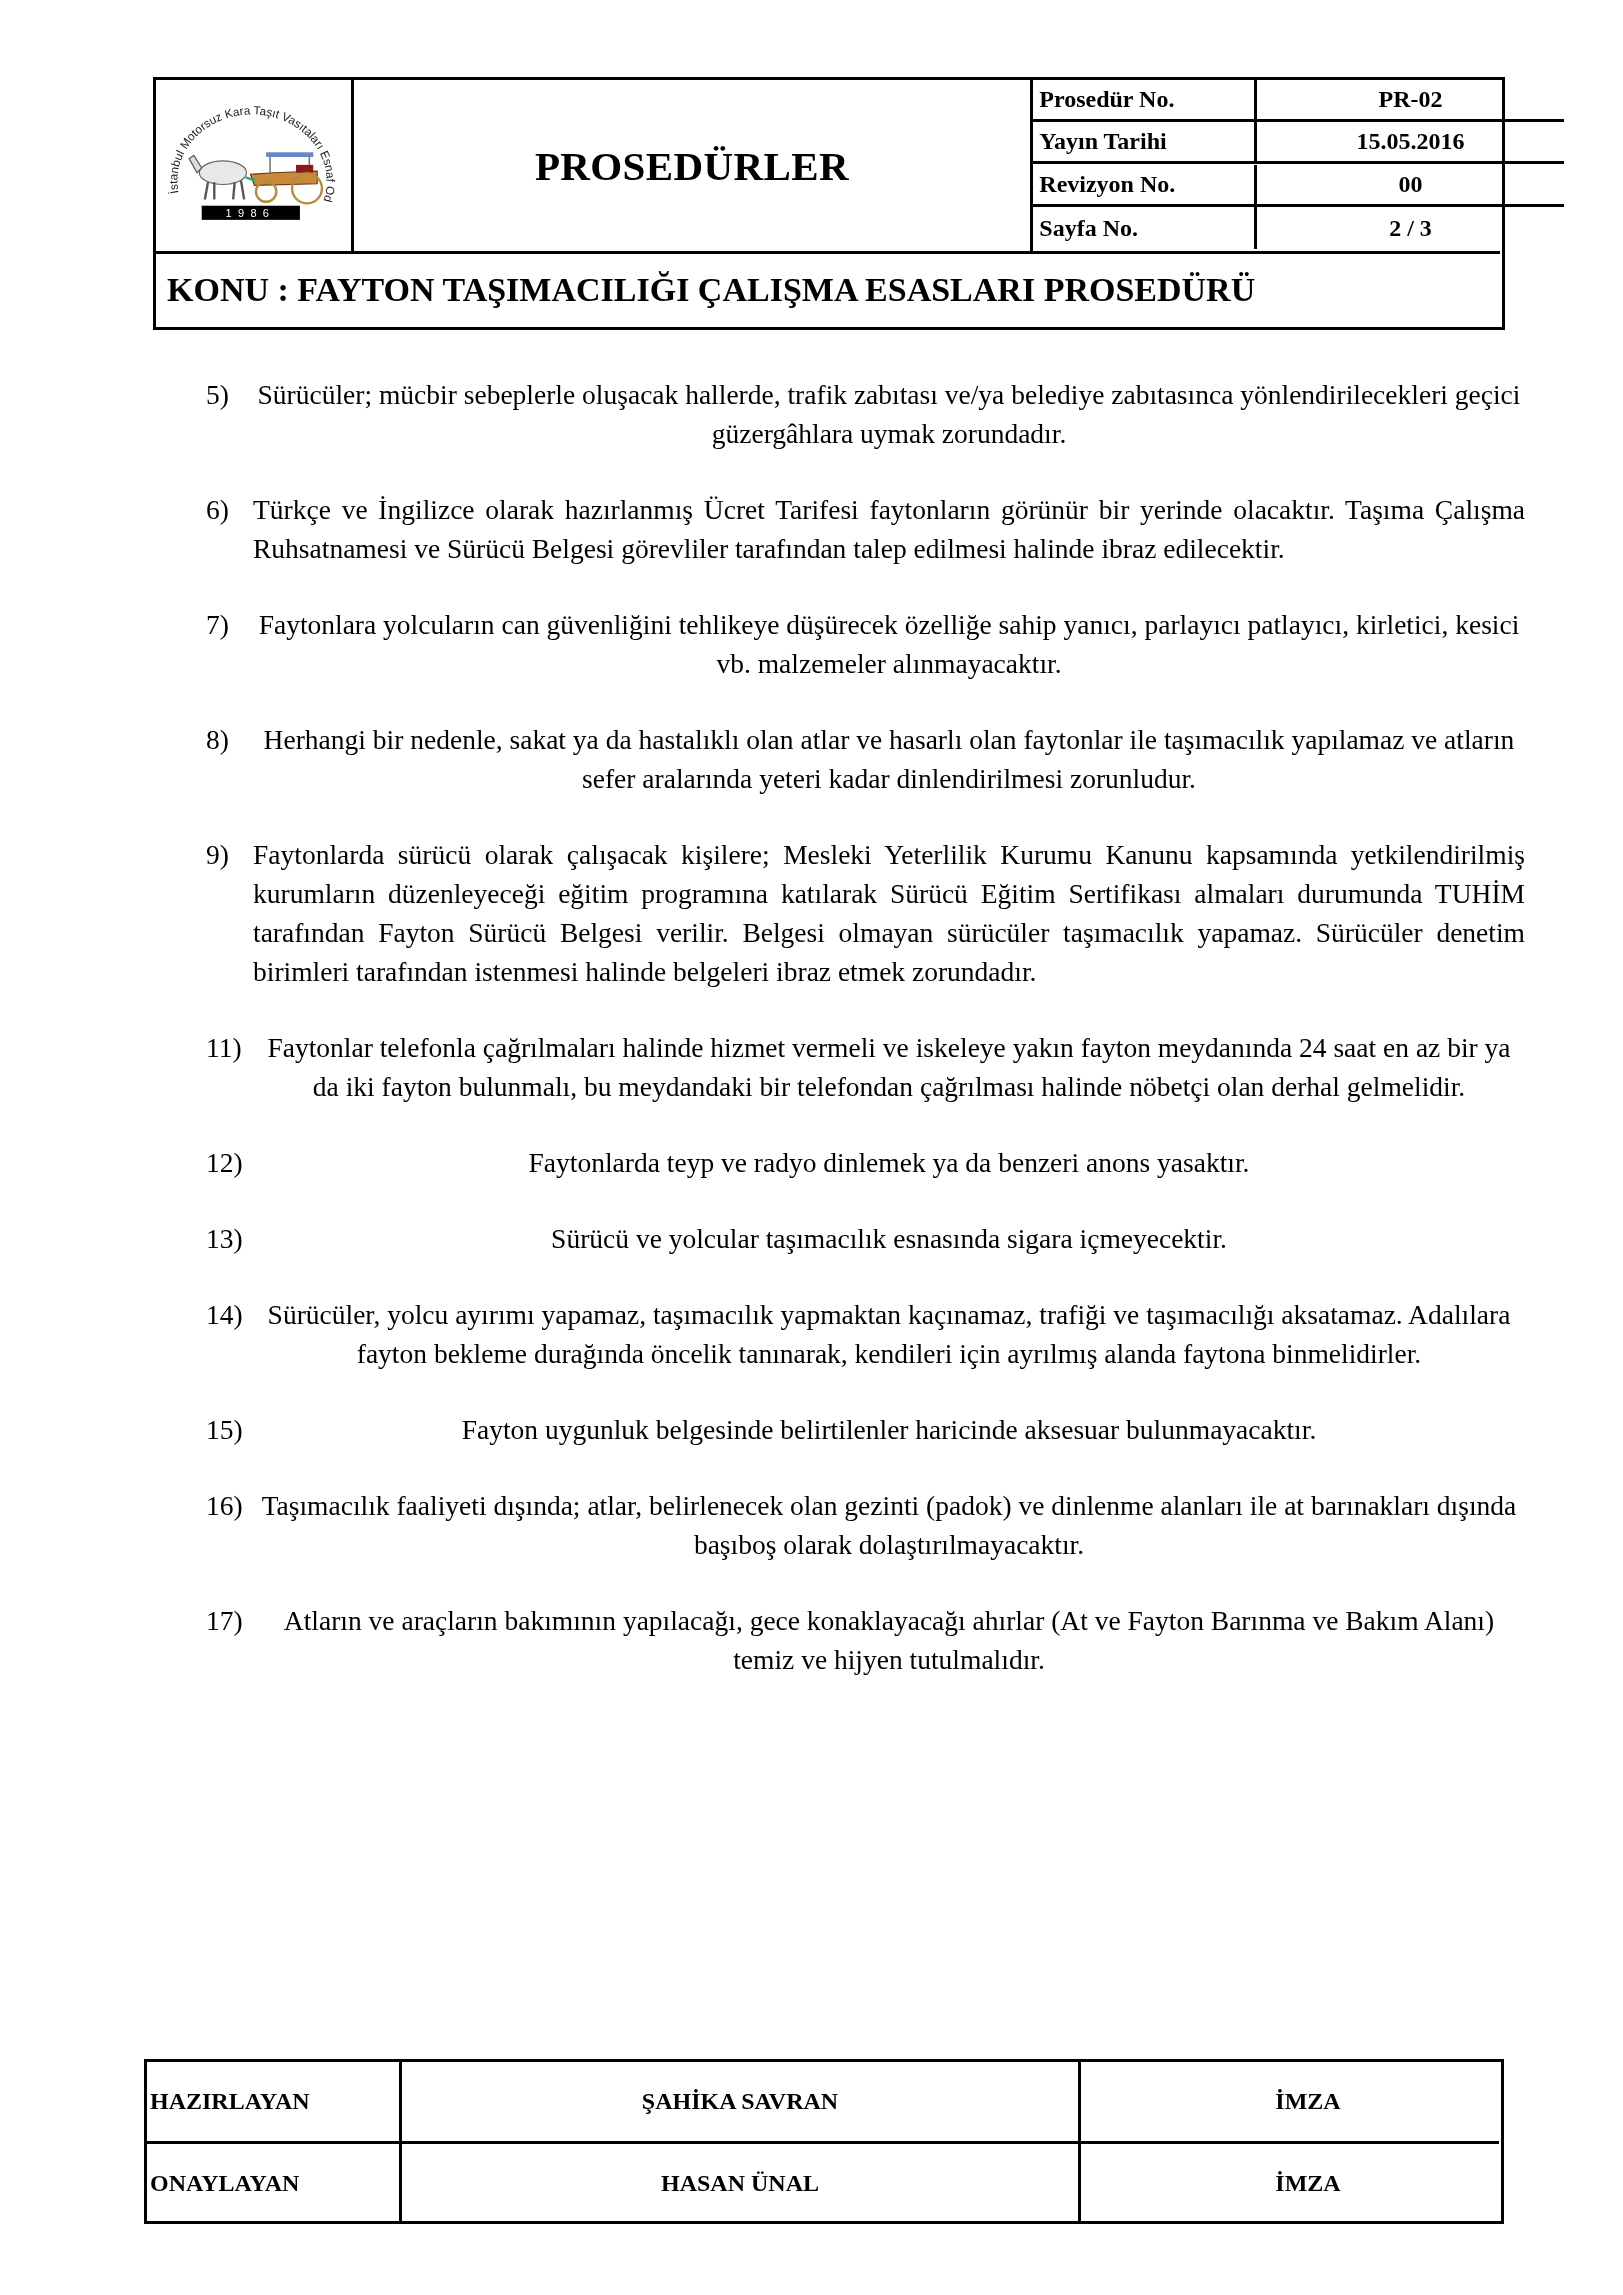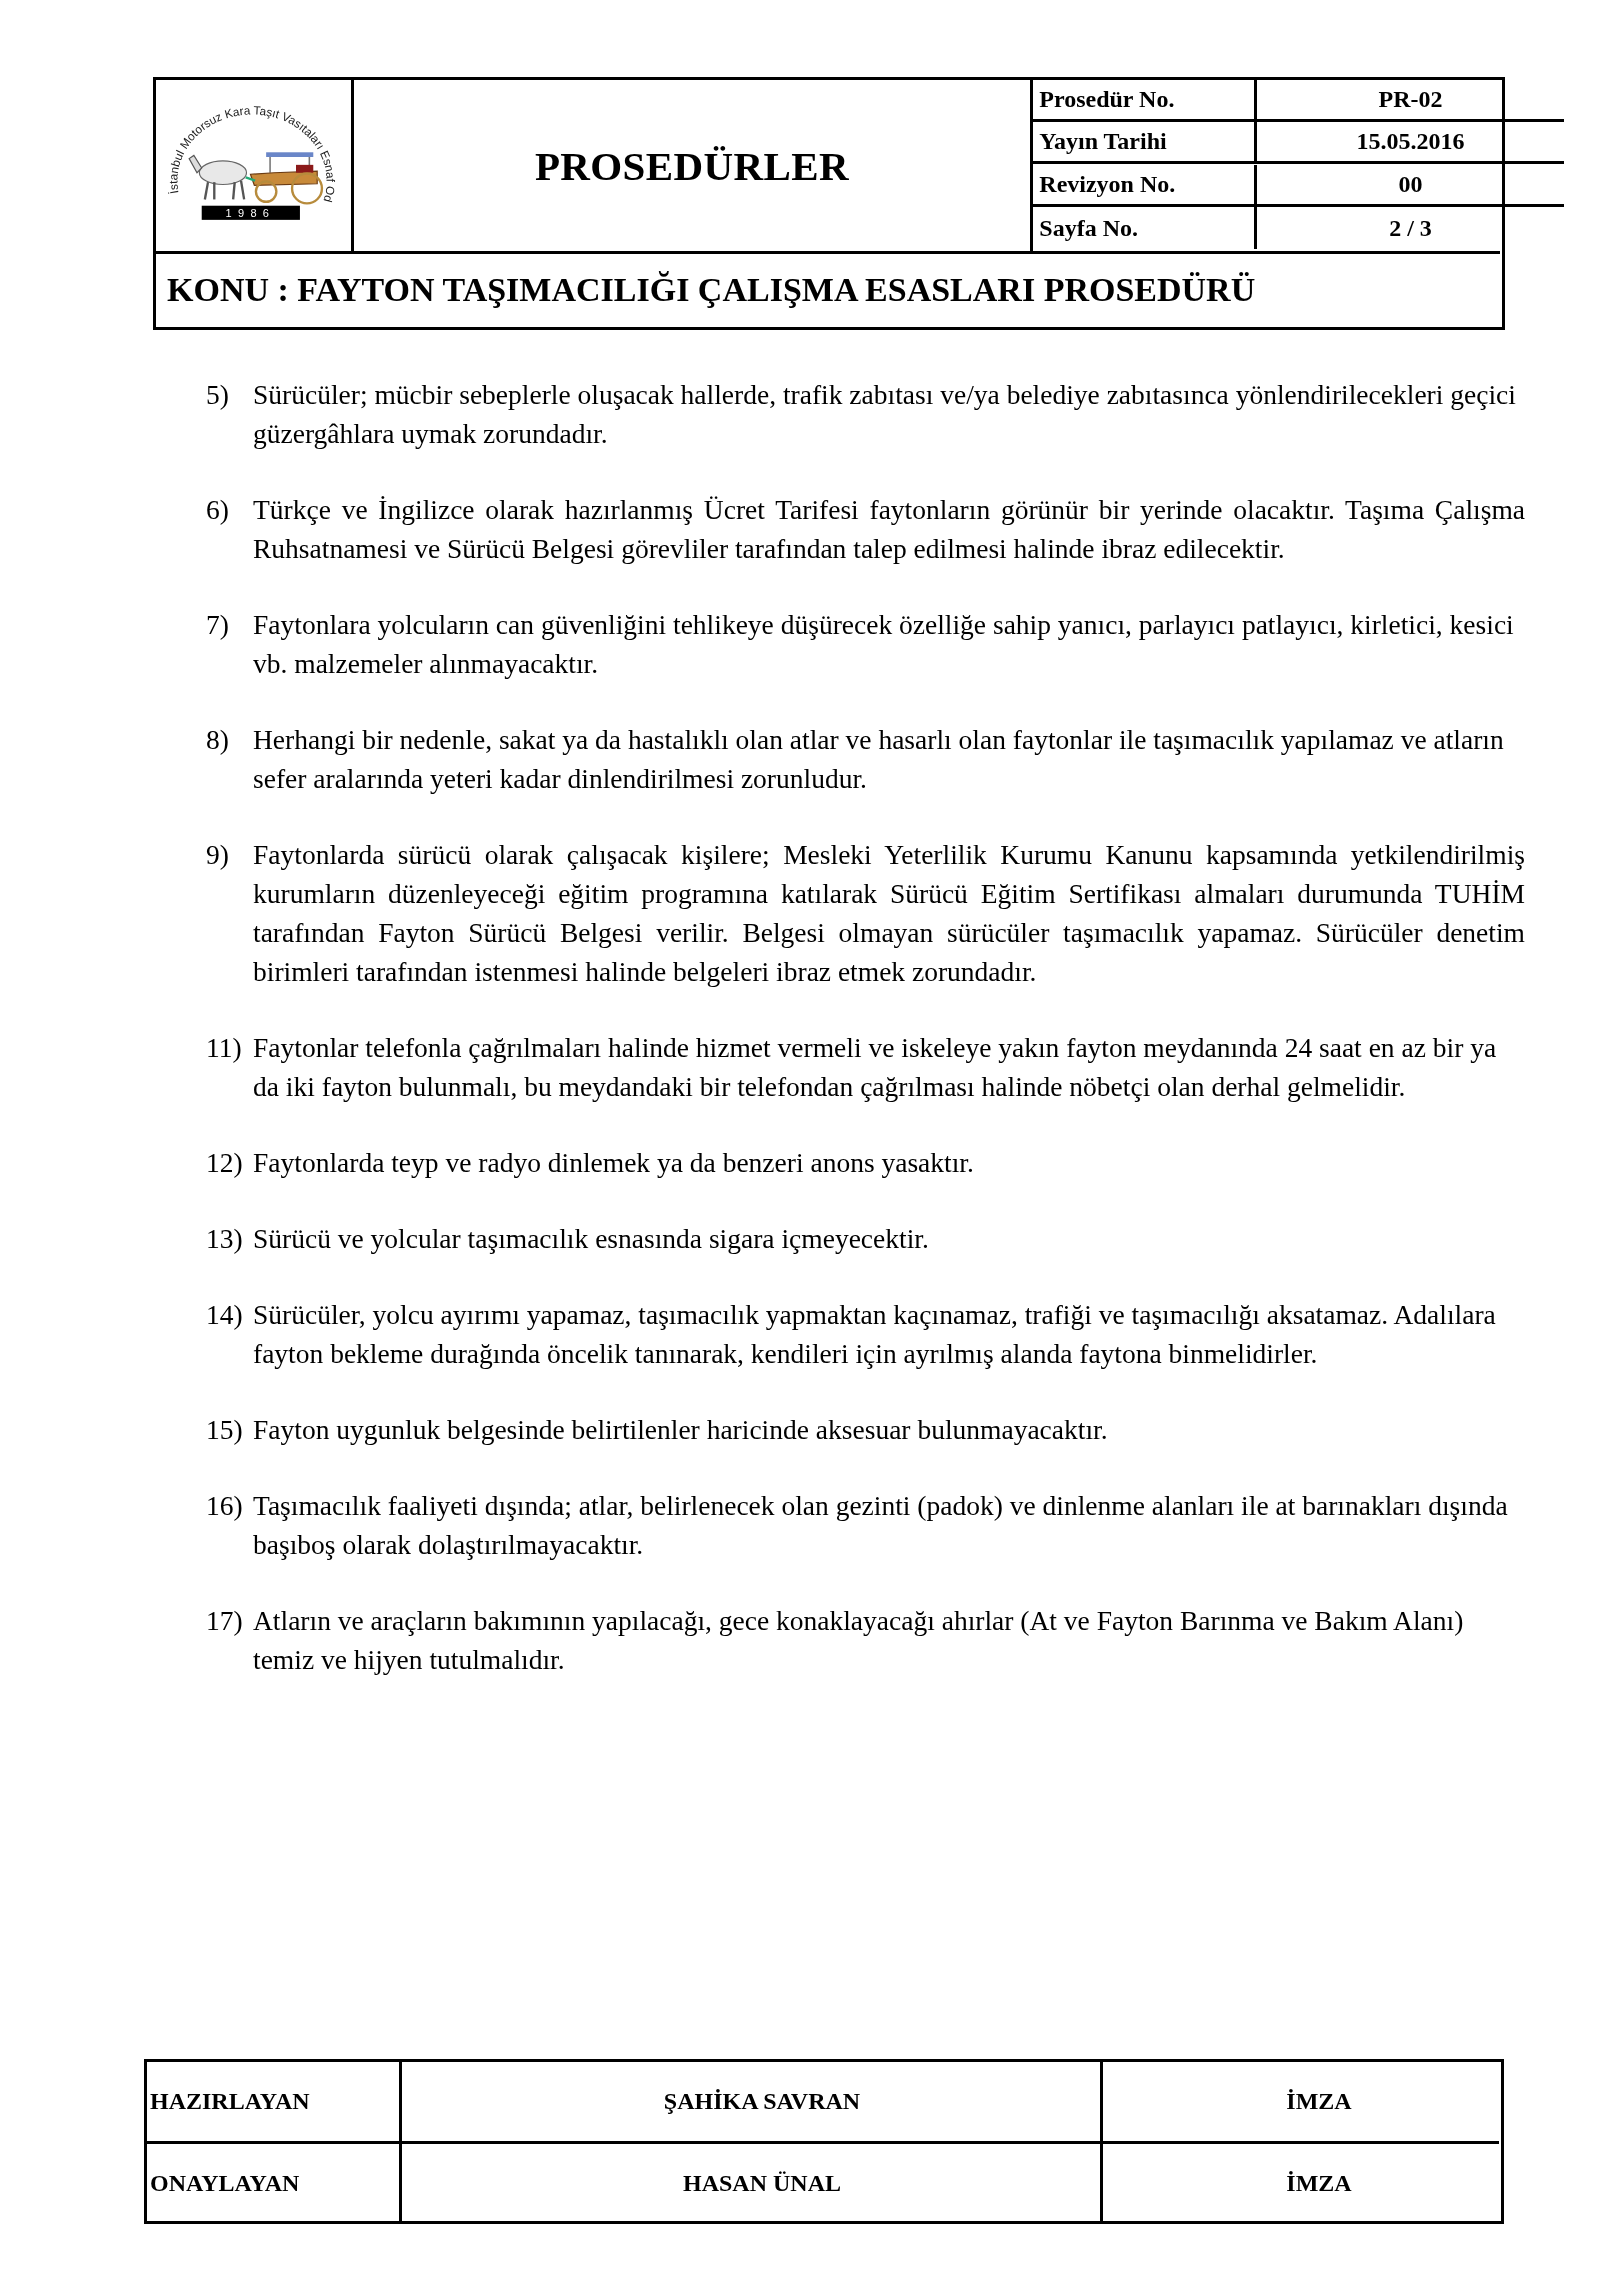--- a/index.html
+++ b/index.html
@@ -25,32 +25,32 @@
          align-items: center; justify-content: center; }
   .hdr .konu { position: absolute; left: 0; top: 171px; width: 1344px; height: 74px;
          border-top: 3.9px solid #000; box-sizing: border-box; display: flex; align-items: center;
          padding-left: 11px; font-weight: bold; font-size: 34px; }
 
   
   .items { position: absolute; left: 206px; top: 375px; width: 1319px; }
   .item { display: flex; font-size: 27.5px; line-height: 39px; margin-bottom: 37px; }
   .item .num { width: 47px; flex: 0 0 47px; }
   .item .txt { flex: 1; text-align: justify; }
-  .item .txt.left { text-align: left; }
+  .item .txt.left { text-align: center; }
 
   
   .ftr { position: absolute; left: 144px; top: 2059px; width: 1360px; height: 165px;
          border: 3.9px solid #000; box-sizing: border-box; }
   .ftr .frow { position: absolute; left: 0; width: 1352px; height: 79px; display: flex; }
   .ftr .frow.r1 { top: 0; border-bottom: 3.9px solid #000; height: 82px; box-sizing: border-box; }
   .ftr .frow.r2 { top: 82px; }
   .ftr .c1 { width: 255px; border-right: 3.1px solid #000; box-sizing: border-box; font-weight: bold;
          font-size: 24px; display: flex; align-items: center; padding-left: 3px; }
   .ftr .c2 { width: 679px; border-right: 3.1px solid #000; box-sizing: border-box; font-weight: bold;
-         font-size: 24px; display: flex; align-items: center; justify-content: center; margin-left: 22px; }
+         font-size: 24px; display: flex; align-items: center; justify-content: center; }
   .ftr .c3 { flex: 1; font-weight: bold; font-size: 24px; display: flex; align-items: center;
          justify-content: center; padding-left: 36px; }
 </style>
 </head>
 <body>
 
 <div class="hdr">
   <div class="logo-cell">
     <svg width="192" height="165" viewBox="0 0 244 210">
       <defs>

